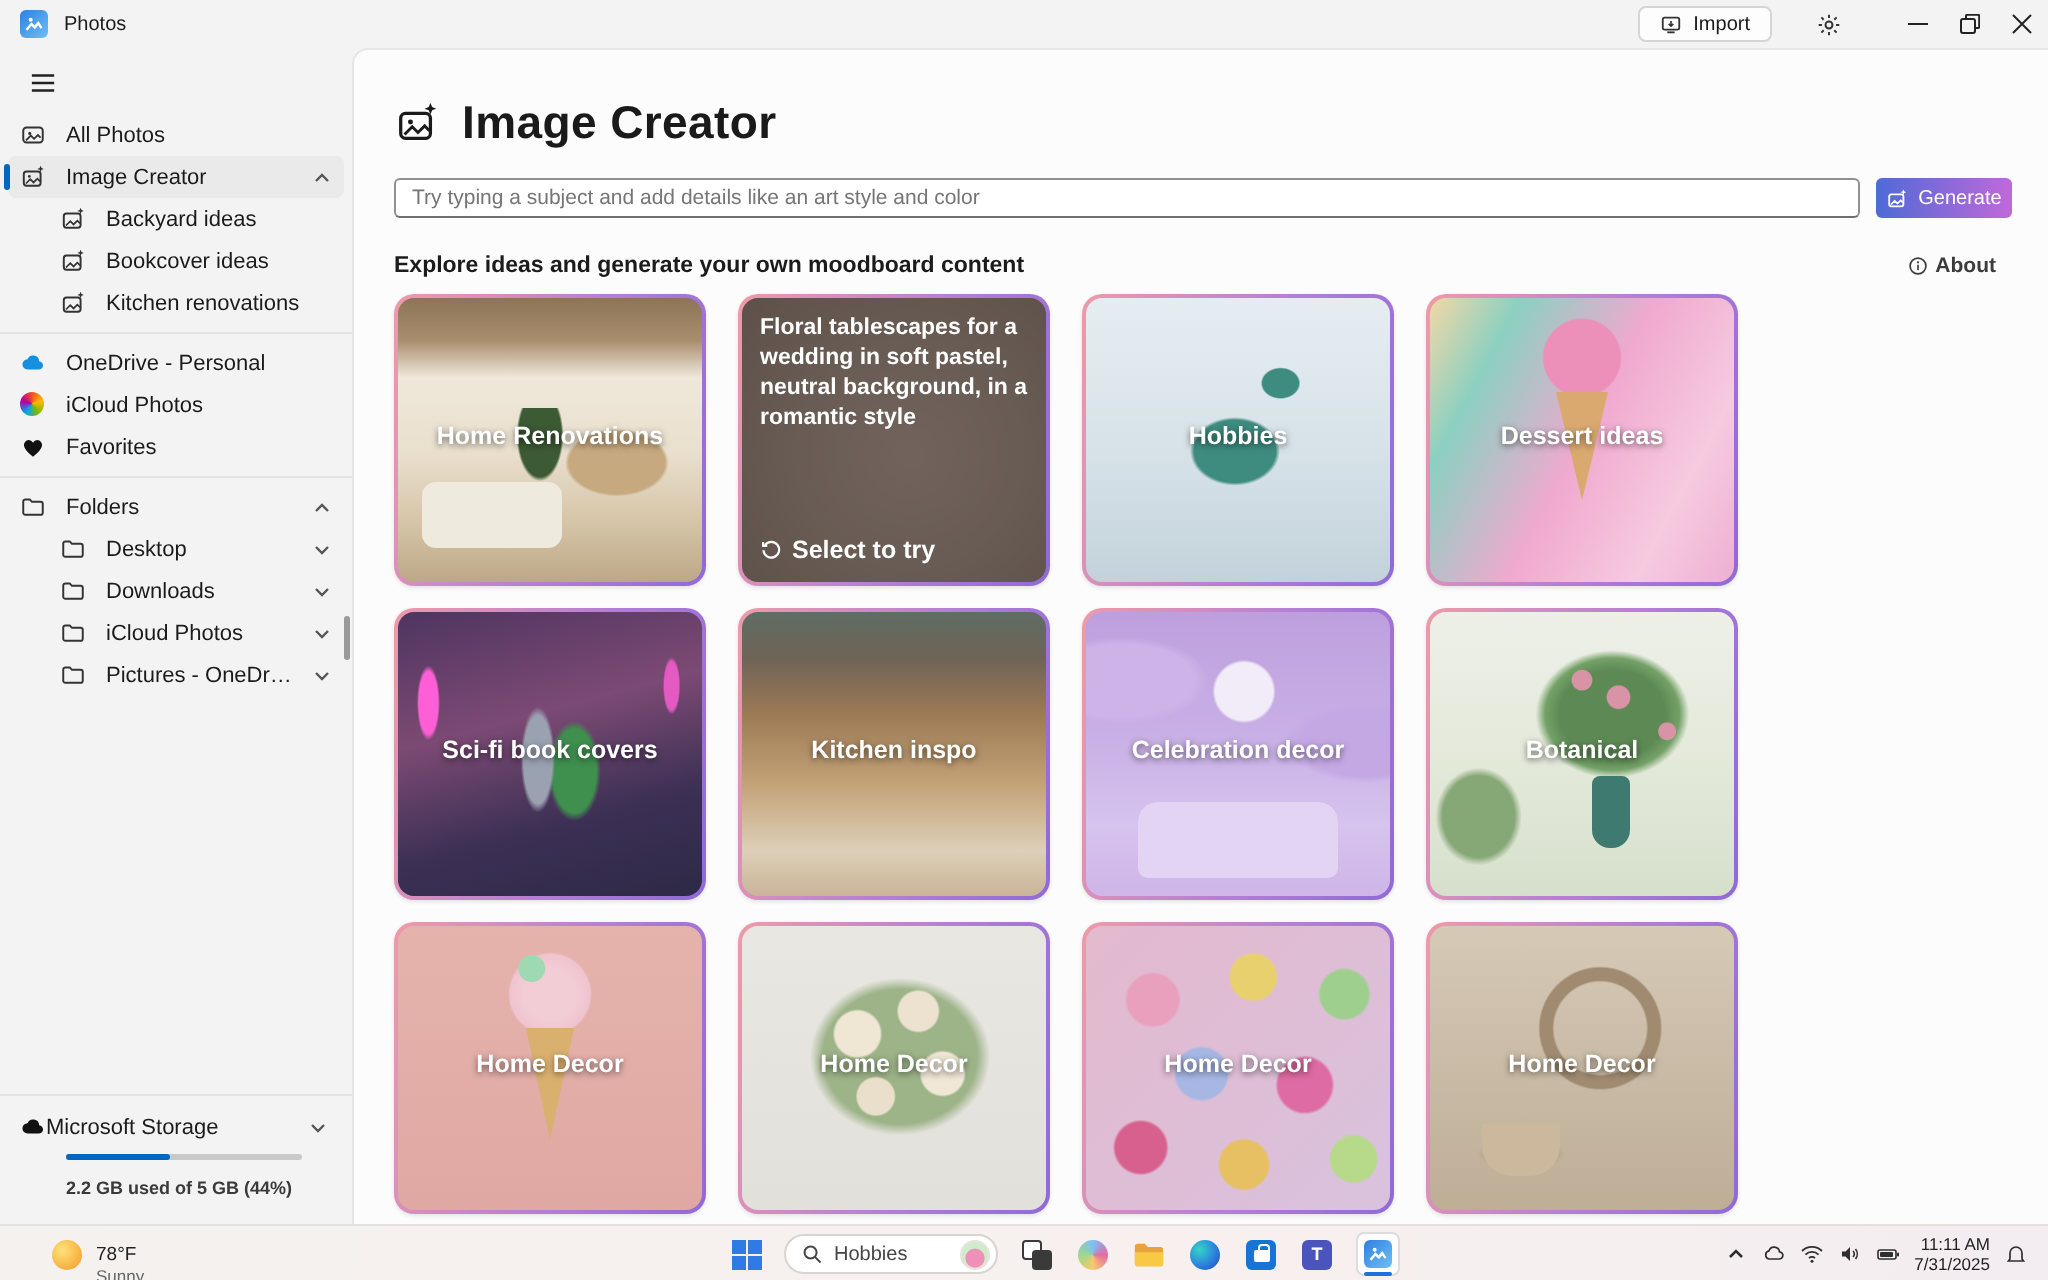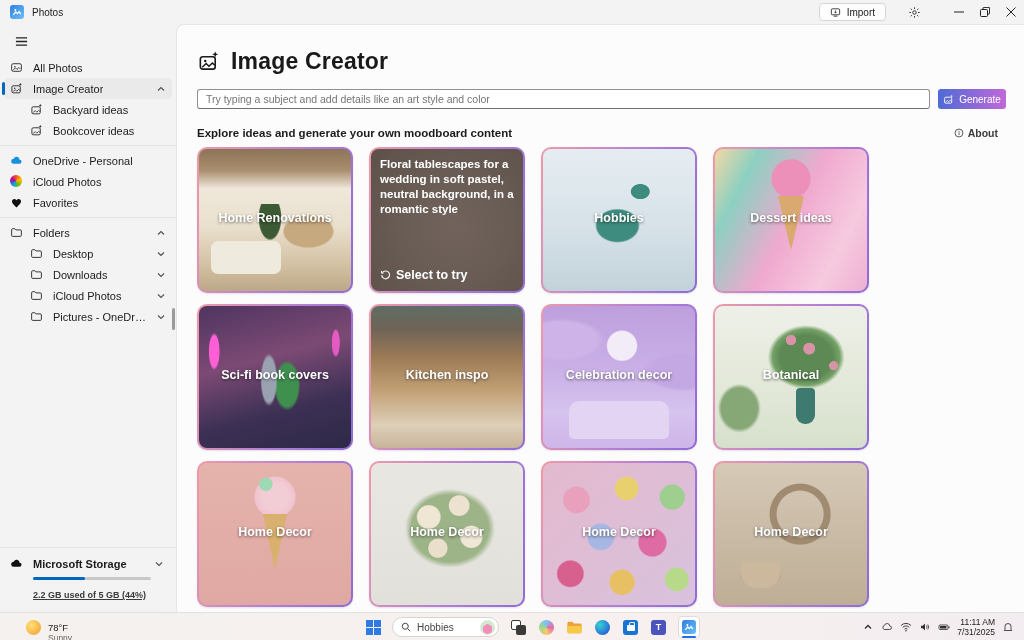--- a/index.html
+++ b/index.html
@@ -34,25 +34,25 @@
   .sb-icon { width:13px; height:13px; flex:none; color:#333; display:flex; }
   .sb-icon svg { width:13px; height:13px; }
   .sb-label { overflow:hidden; text-overflow:ellipsis; }
   .sb-chevron { margin-left:auto; width:10px; height:10px; color:#555; flex:none; display:flex; cursor:pointer; }
   .sb-chevron svg { width:10px; height:10px; }
   .indent { padding-left:26px; }
   .sb-div { height:1px; background:#e3e3e3; margin:4px 0; }
   .pinwheel { width:12px; height:12px; border-radius:50%; background:conic-gradient(#f25022,#ffb900,#7fba00,#00a4ef,#b4009e,#f25022); }
   .sb-scroll { position:absolute; right:1px; top:284px; width:3px; height:22px; border-radius:2px; background:#9a9a9a; cursor:pointer; }
   .storage { position:absolute; left:0; right:0; bottom:0; border-top:1px solid #e3e3e3; padding:9px 10px 10px 10px; }
-  .storage-head { display:flex; align-items:center; gap:10px; font-size:11px; font-weight:700; color:#1b1b1b; cursor:pointer; }
+  .storage-head { display:flex; align-items:center; font-size:11px; font-weight:400; color:#1b1b1b; cursor:pointer; }
   .storage-head .sb-chevron { margin-right:2px; }
   .progress { margin:7px 0 4px 23px; width:118px; height:3px; border-radius:2px; background:#c9c9c9; }
   .progress-fill { height:100%; border-radius:2px; background:#0067c0; }
-  .usage { display:inline-block; margin-left:23px; font-size:9px; font-weight:700; color:#3a3a3a; text-decoration:underline; cursor:pointer; }
+  .usage { display:inline-block; margin-left:23px; font-size:9px; font-weight:700; color:#3a3a3a; cursor:pointer; }
 
   
   .content { flex:1; background:#fcfcfc; border-top-left-radius:8px; border-top:1px solid #e6e6e6; border-left:1px solid #e6e6e6; position:relative; overflow:hidden; }
   .page-header { position:absolute; top:23px; left:20px; display:flex; gap:11px; align-items:center; color:#1a1a1a; }
   .page-header .hd-icon { width:23px; height:23px; color:#1a1a1a; }
   .page-title { font-size:23px; font-weight:700; letter-spacing:.2px; }
   .prompt-row { position:absolute; top:64px; left:20px; right:18px; display:flex; gap:8px; }
   .prompt-input { flex:1; height:20px; border:1px solid #909090; border-bottom-color:#6f6f6f; border-radius:3px; background:#fff; font-size:10.5px; padding:0 8px; color:#1b1b1b; font-family:"Liberation Sans", sans-serif; outline:none; }
   .prompt-input::placeholder { color:#757575; }
   .generate-btn { width:68px; height:20px; border:none; border-radius:3px; background:linear-gradient(90deg,#4e6bd6,#c168d9); color:#fff; font-size:10px; display:flex; align-items:center; justify-content:center; gap:5px; cursor:pointer; font-family:"Liberation Sans", sans-serif; }
@@ -224,20 +224,30 @@
       <div class="sb-item indent">
         <span class="sb-icon">
             <svg viewBox="0 0 24 24" fill="none">
               <rect x="3.5" y="7" width="15.5" height="13" rx="2.5" stroke="currentColor" stroke-width="1.8"></rect>
               <path d="M5.5 18 l4-4 3 3 3.5-3.5 2.5 2.5" stroke="currentColor" stroke-width="1.6"></path>
               <path d="M19 1.5 l0.9 2.1 2.1 0.9 -2.1 0.9 -0.9 2.1 -0.9-2.1 -2.1-0.9 2.1-0.9 z" fill="currentColor"></path>
             </svg>
           </span>
         <span class="sb-label">Bookcover ideas</span>
       </div>
+      <div class="sb-item indent">
+        <span class="sb-icon">
+            <svg viewBox="0 0 24 24" fill="none">
+              <rect x="3.5" y="7" width="15.5" height="13" rx="2.5" stroke="currentColor" stroke-width="1.8"></rect>
+              <path d="M5.5 18 l4-4 3 3 3.5-3.5 2.5 2.5" stroke="currentColor" stroke-width="1.6"></path>
+              <path d="M19 1.5 l0.9 2.1 2.1 0.9 -2.1 0.9 -0.9 2.1 -0.9-2.1 -2.1-0.9 2.1-0.9 z" fill="currentColor"></path>
+            </svg>
+          </span>
+        <span class="sb-label">Kitchen renovations</span>
+      </div>
 
       <div class="sb-div"></div>
 
       <div class="sb-item">
         <span class="sb-icon">
             <svg viewBox="0 0 24 24">
               <path d="M7 18 h10.2 a3.8 3.8 0 0 0 0.5-7.6 A5.6 5.6 0 0 0 6.9 8.6 A4.4 4.4 0 0 0 7 18 z" fill="#1490df"></path>
             </svg>
           </span>
         <span class="sb-label">OneDrive - Personal</span>

